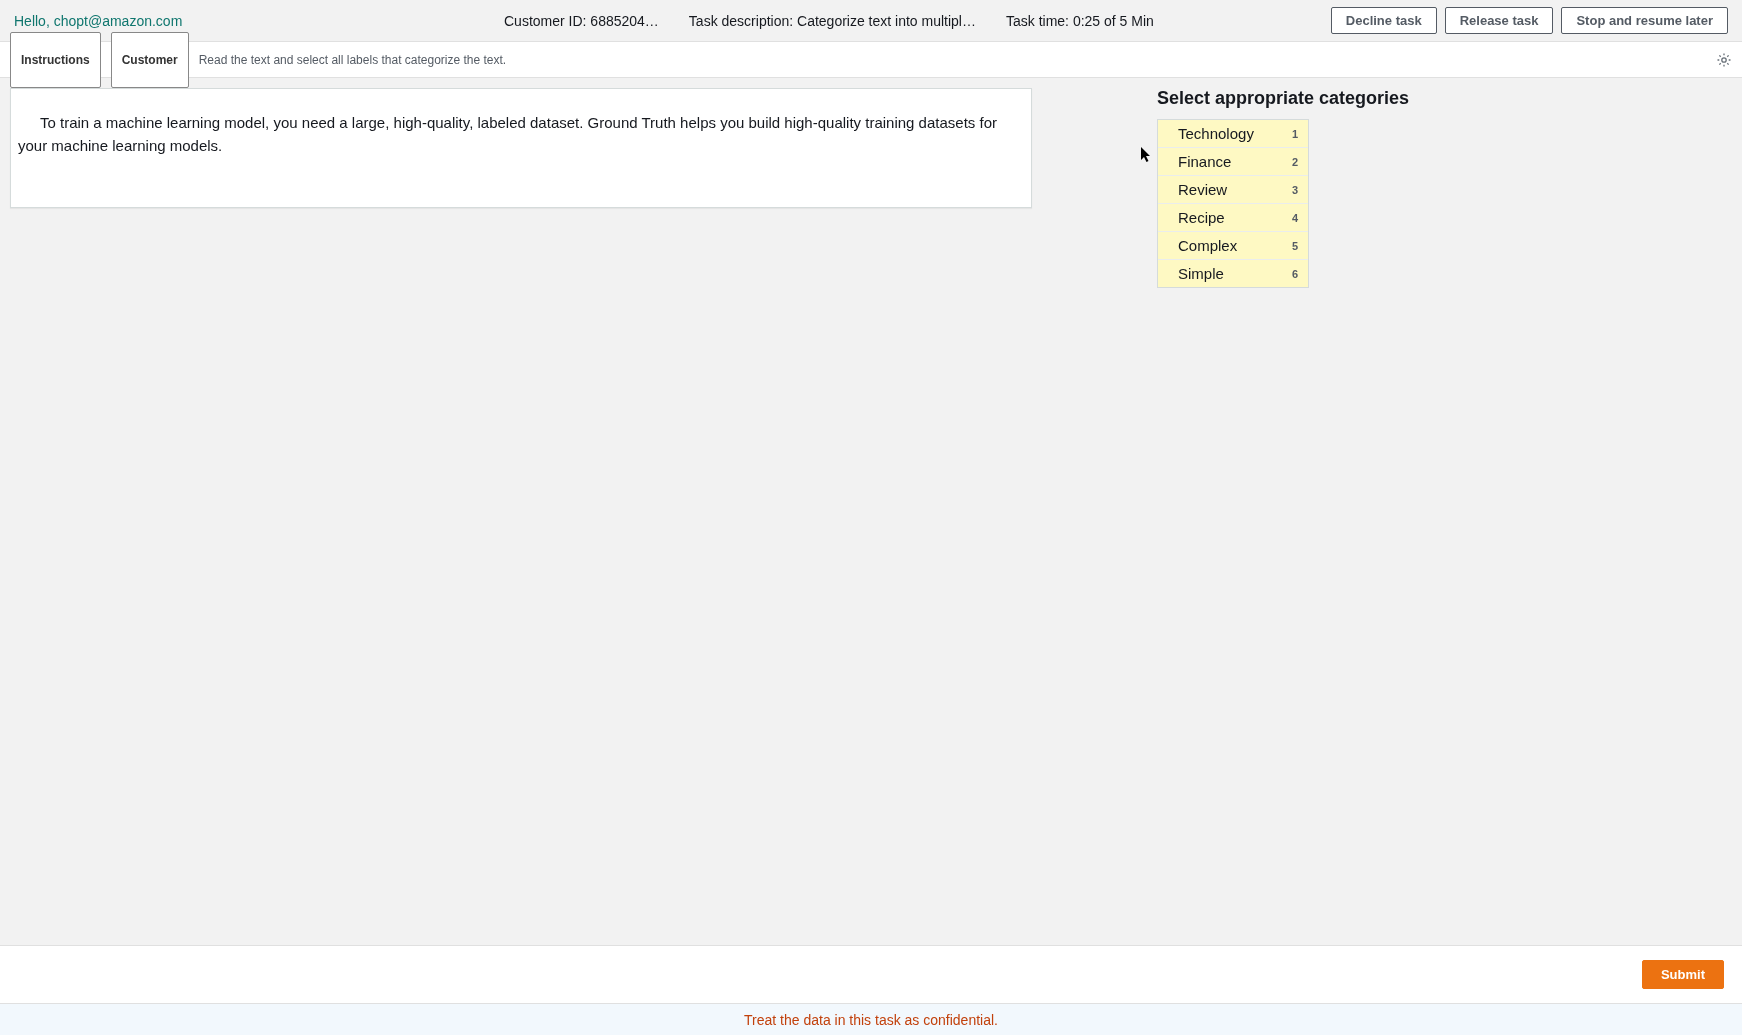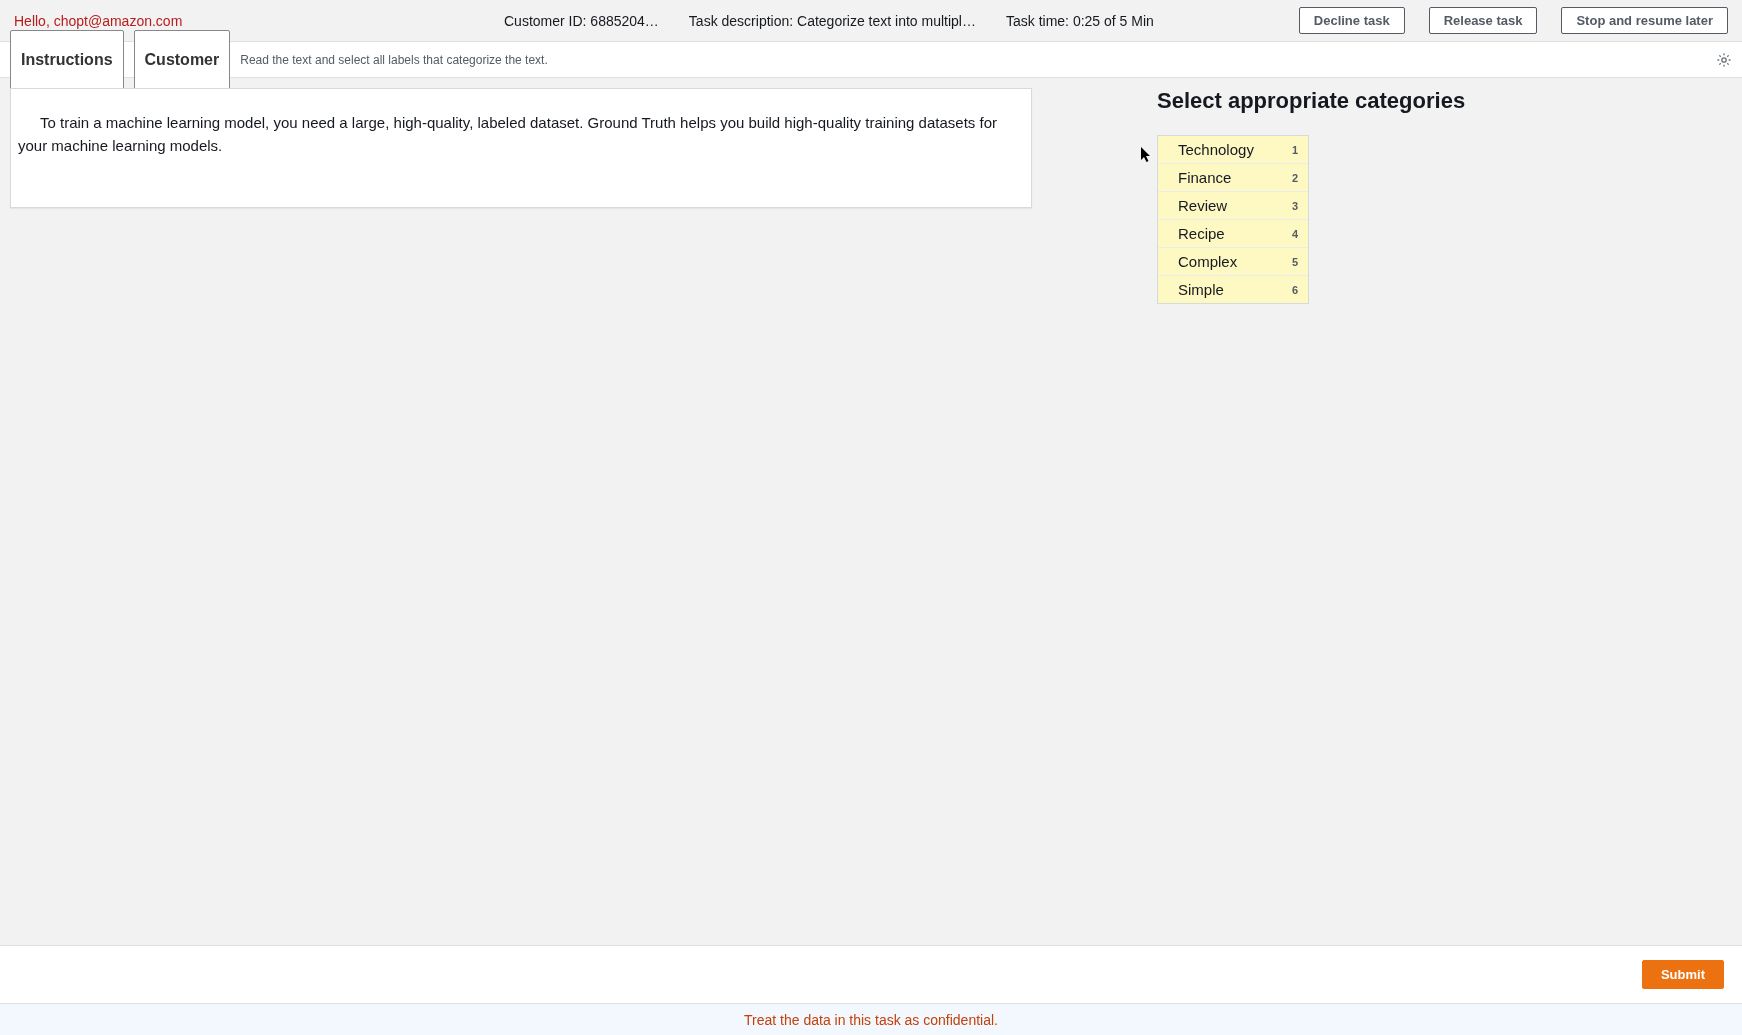--- a/index.html
+++ b/index.html
@@ -21,33 +21,33 @@
     height: 42px;
     background: #f2f2f2;
     border-bottom: 1px solid #e0e0e0;
     display: flex;
     align-items: center;
     padding: 0 14px;
     gap: 30px;
   }
   .top-bar .greeting {
     font-size: 14px;
-    color: #b91c1c;
+    color: #0f766e;
     min-width: 260px;
   }
   .top-bar .info-item {
     font-size: 14px;
     color: #16191f;
   }
   .top-bar .spacer {
     flex: 1;
   }
   .top-bar-buttons {
     display: flex;
-    gap: 24px;
+    gap: 8px;
   }
   .btn {
     background: #ffffff;
     border: 1px solid #545b64;
     border-radius: 2px;
     padding: 5px 14px;
     font-size: 13px;
     font-weight: 700;
     color: #545b64;
     cursor: pointer;
@@ -64,21 +64,21 @@
   }
   .toolbar .hint {
     font-size: 12px;
     color: #545b64;
   }
   .toolbar .tool-btn {
     background: #ffffff;
     border: 1px solid #888;
     border-radius: 2px;
     padding: 20px 10px;
-    font-size: 16px;
+    font-size: 12px;
     font-weight: 700;
     color: #333;
     cursor: pointer;
   }
   .toolbar .right-icon {
     margin-left: auto;
     width: 16px;
     height: 16px;
     color: #687078;
     cursor: pointer;
@@ -103,23 +103,23 @@
     box-shadow: 0 1px 1px rgba(0,0,0,0.05);
   }
   .text-panel p {
     text-indent: 22px;
   }
   .categories-panel {
     margin-left: 85px;
     padding-top: 0px;
   }
   .categories-title {
-    font-size: 22px;
-    font-weight: 700;
-    margin-bottom: 21px;
+    font-size: 18px;
+    font-weight: 700;
+    margin-bottom: 10px;
     color: #16191f;
   }
   .categories-list {
     border: 1px solid #d5dbdb;
     background: #fef9c3;
     width: 152px;
   }
   .category-item {
     display: flex;
     align-items: center;

